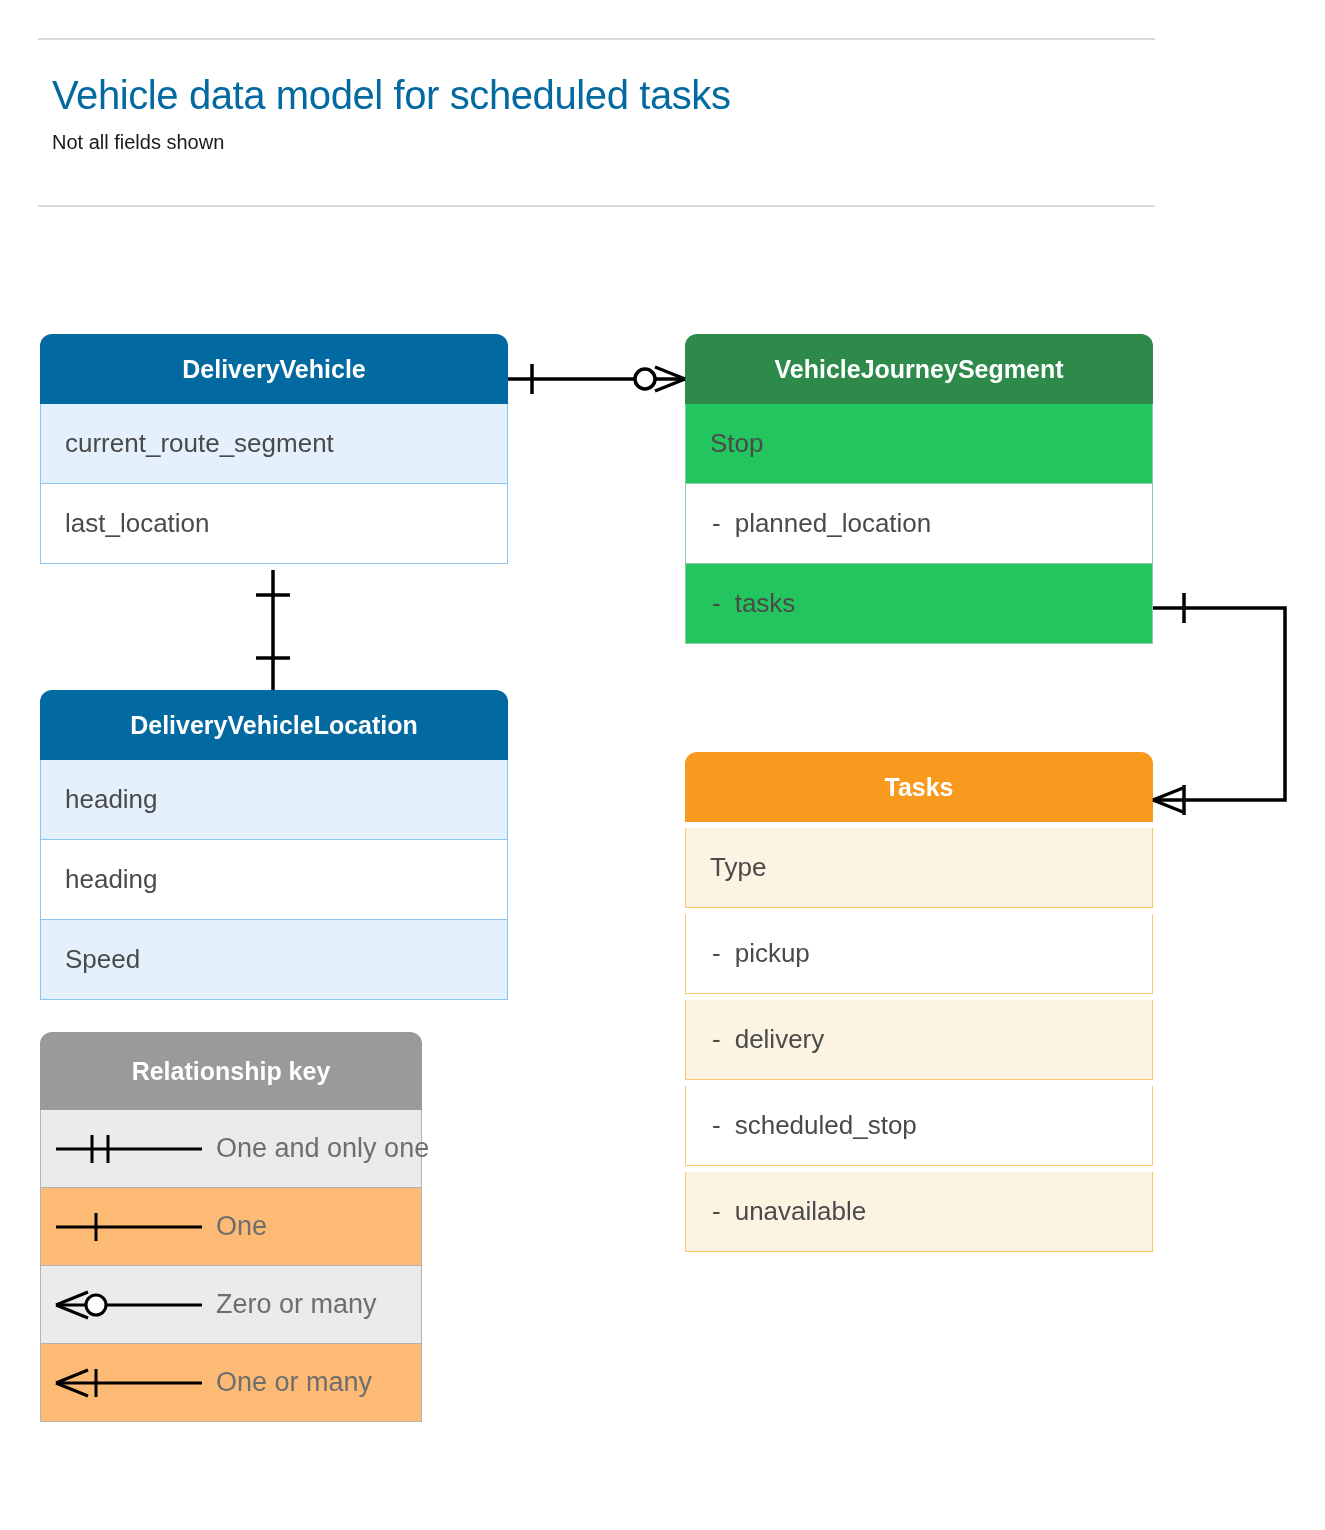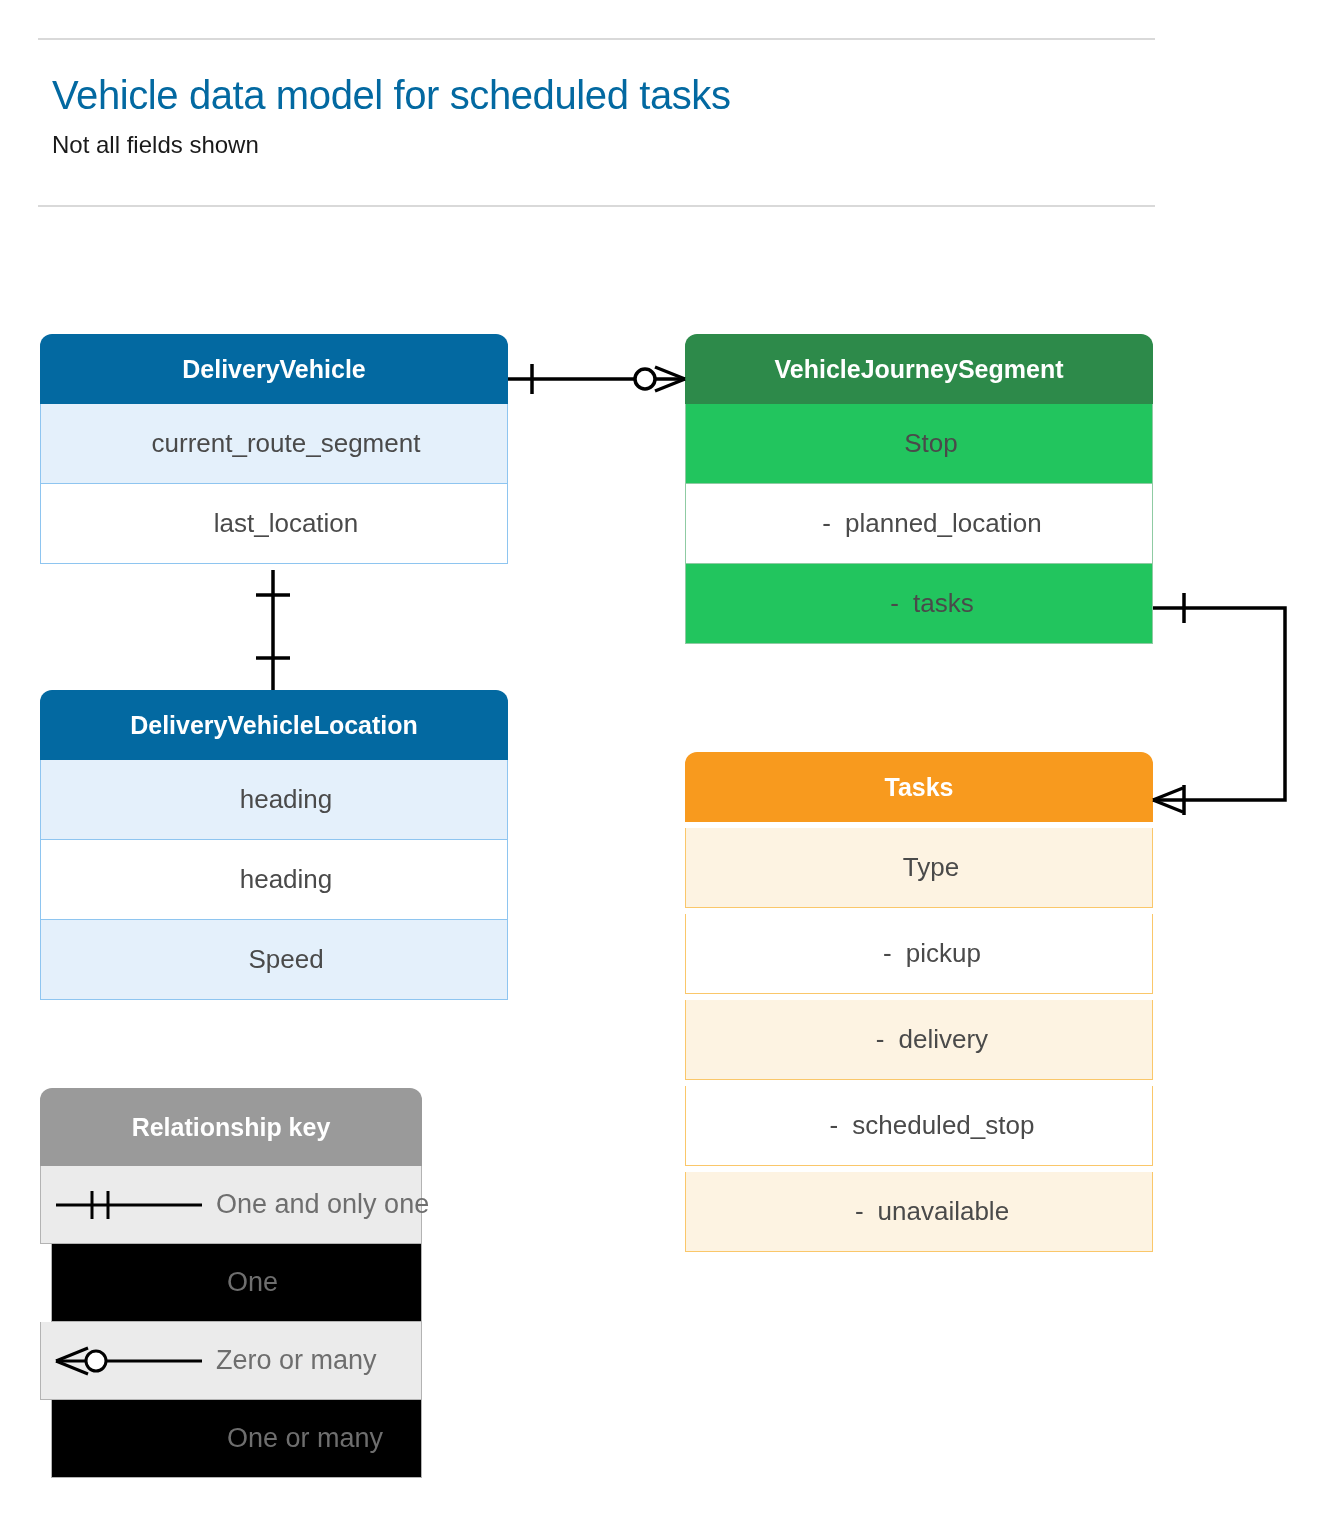--- a/index.html
+++ b/index.html
@@ -33,21 +33,21 @@
     left: 52px; top: 73px;
     font-size: 40px;
     font-weight: normal;
     color: #0369a1;
     letter-spacing: -0.4px;
     white-space: nowrap;
   }
   #page-subtitle {
     position: absolute;
     left: 52px; top: 131px;
-    font-size: 24px;
+    font-size: 20px;
     color: #1a1a1a;
     white-space: nowrap;
   }
 
   
   .entity {
     position: absolute;
     box-sizing: border-box;
   }
   .entity-header {
@@ -66,21 +66,20 @@
     box-sizing: border-box;
     height: 80px;
     display: flex;
     align-items: center;
     font-size: 26px;
     color: #4a4a4a;
     padding-left: 24px;
     white-space: nowrap;
     border-width: 0 1.5px 1.5px 1.5px;
     border-style: solid;
-    justify-content: center;
   }
   .entity-row.sub { padding-left: 26px; }
   .entity-row .dash { margin-right: 14px; }
 
   
   .t-blue .entity-header { background: #0369a1; }
   .t-blue .entity-row { border-color: #8ec5f0; }
   .t-blue .entity-row.odd { background: #e4f0fb; }
   .t-blue .entity-row.even { background: #ffffff; }
 
@@ -90,37 +89,37 @@
   .t-green .entity-row.odd { background: #22c55e; }
   .t-green .entity-row.even { background: #ffffff; }
 
   
   .t-orange .entity-header { background: #f89a1e; }
   .t-orange .entity-row { border-color: #fac76a; margin-top: 6px; }
   .t-orange .entity-row.odd { background: #fdf3e2; }
   .t-orange .entity-row.even { background: #ffffff; }
 
   
-  #legend { position: absolute; left: 40px; top: 1088px; width: 382px; }
+  #legend { position: absolute; left: 40px; top: 1032px; width: 382px; }
   #legend .entity-header {
     background: #9a9a9a;
     height: 78px;
     font-size: 25px;
   }
   .legend-row {
     box-sizing: border-box;
     height: 78px;
     display: flex;
     align-items: center;
     border-width: 0 1.5px 1.5px 1.5px;
     border-style: solid;
     border-color: #b3b3b3;
   }
   .legend-row.odd { background: #ebebeb; }
-  .legend-row.even { background: #000000; margin-left: 11px; }
+  .legend-row.even { background: #fdba74; }
   .legend-symbol {
     width: 175px;
     flex: none;
     display: flex;
     align-items: center;
     justify-content: center;
   }
   .legend-label {
     font-size: 27px;
     color: #6e6e6e;

